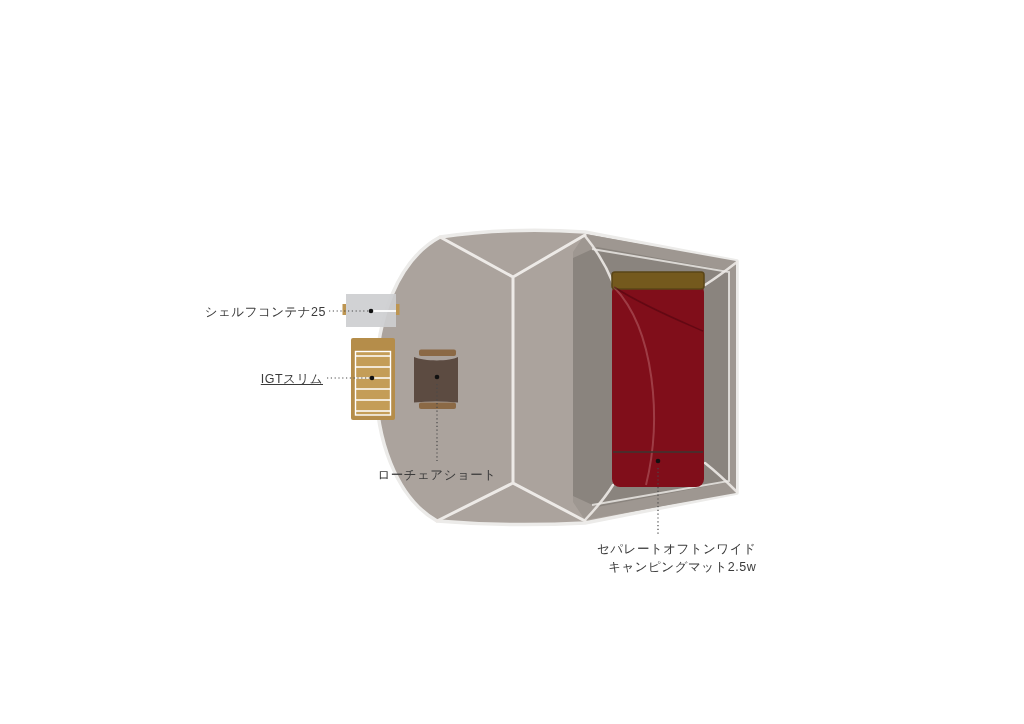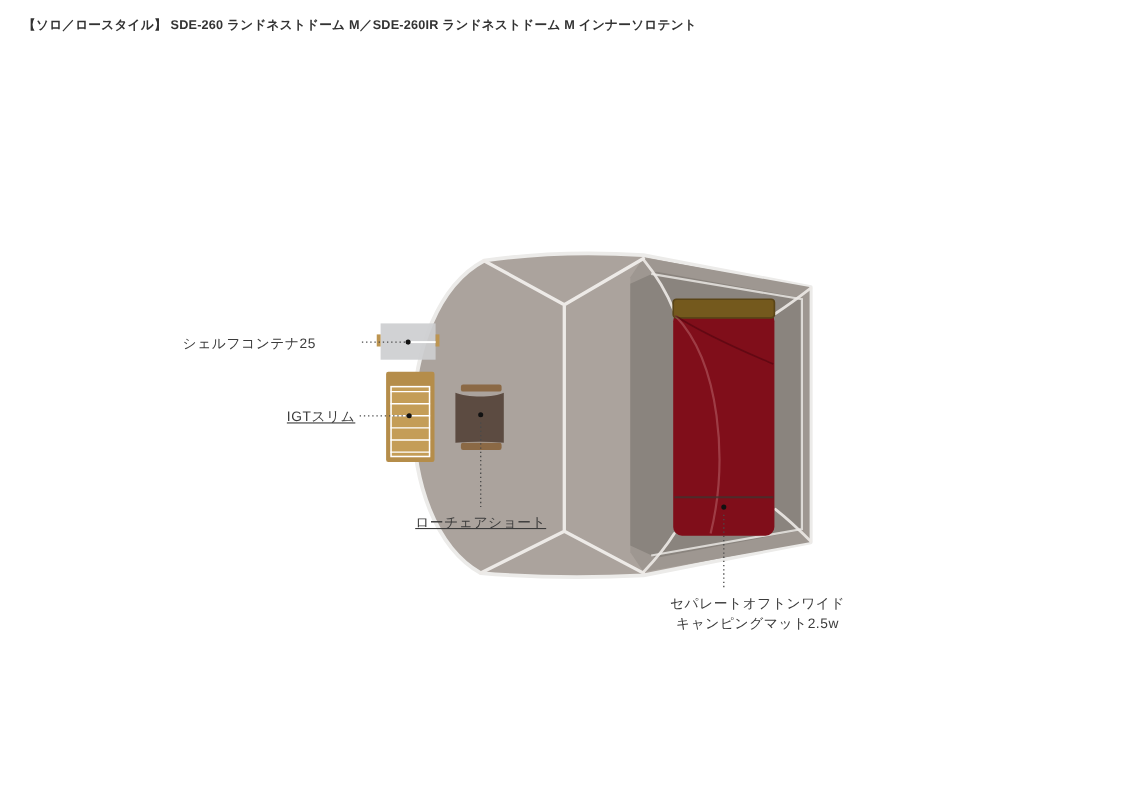--- a/index.html
+++ b/index.html
@@ -10,32 +10,31 @@
   .stage{position:absolute;left:0;top:0;width:1024px;height:724px;}
   .title{
     position:absolute;left:21px;top:15px;
     font-size:11.5px;font-weight:600;color:#333333;letter-spacing:.2px;
     white-space:nowrap;
   }
   .lbl{
     position:absolute;font-size:12.5px;color:#3b3b3b;letter-spacing:.5px;
     white-space:nowrap;
   }
-  .lbl-shelf{left:166px;top:304px;width:150px;text-align:left;}
+  .lbl-shelf{left:176px;top:304px;width:150px;text-align:right;}
   .lbl-igt{left:173px;top:371px;width:150px;text-align:right;text-decoration:underline;}
-  .lbl-chair{left:357px;top:467px;width:160px;text-align:center;text-decoration:underline;}
-  .lbl-mat{left:597px;top:541px;text-align:center;line-height:17.5px;margin-left:12px;}
+  .lbl-chair{left:357px;top:467px;width:160px;text-align:center;}
+  .lbl-mat{left:597px;top:541px;text-align:right;line-height:17.5px;}
   svg{position:absolute;left:0;top:0;}
 </style>
 </head>
 <body>
 
 <div class="stage">
 
-  <div class="title">【ソロ／ロースタイル】 SDE-260 ランドネストドーム M／SDE-260IR ランドネストドーム M インナーソロテント</div>
 
   <svg width="1024" height="724" viewBox="0 0 1024 724">
 
     <path d="M 440 237 C 356 282 354 474 437 521 Q 508 527 585 523 L 737 493 L 737 261 L 585 232 Q 508 227 440 237 Z" stroke="#ecebe9" stroke-width="3.5" stroke-linejoin="round" fill="#aba39d"></path>
 
     <path d="M 573 252 L 585 234 L 736 261 L 736 493 L 585 520 L 573 502 Z" fill="#9e9791"></path>
 
     <path d="M 573 258 L 597 247 L 729 271 L 729 482 L 597 507 L 573 496 Z" fill="#8a847e"></path>
 
     <path d="M 592 249 L 729 272 L 729 481 L 592 505" fill="none" stroke-width="2" opacity="0.85" stroke="#e9e6e3"></path>

